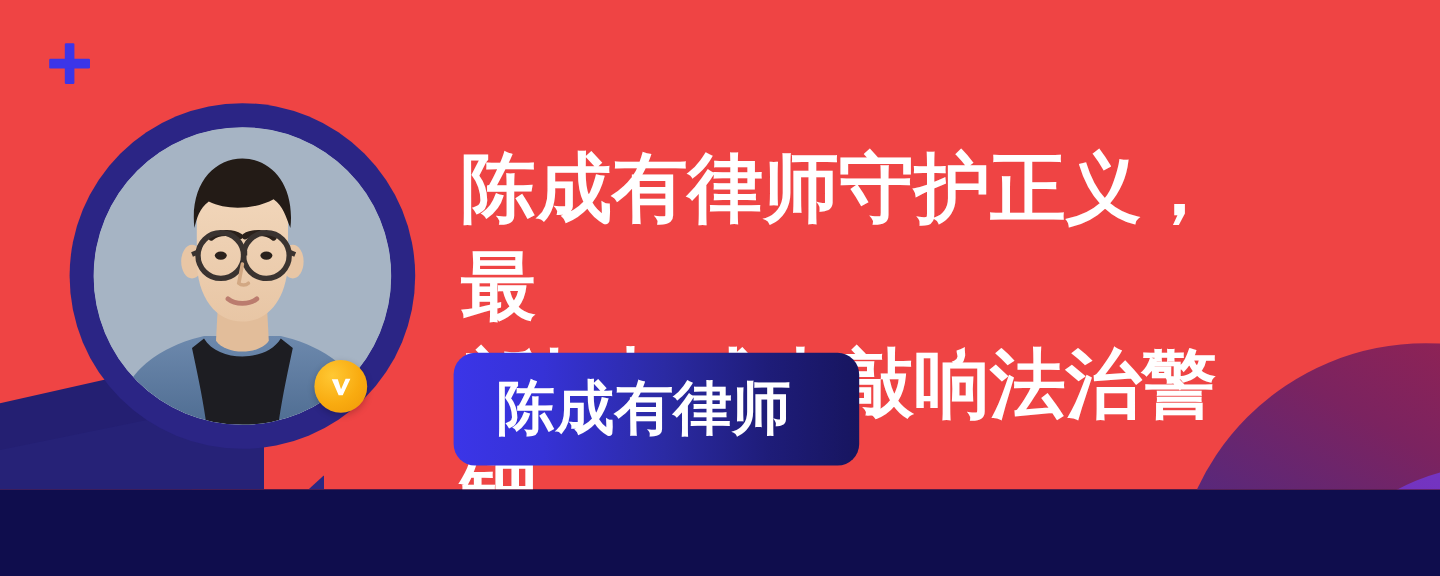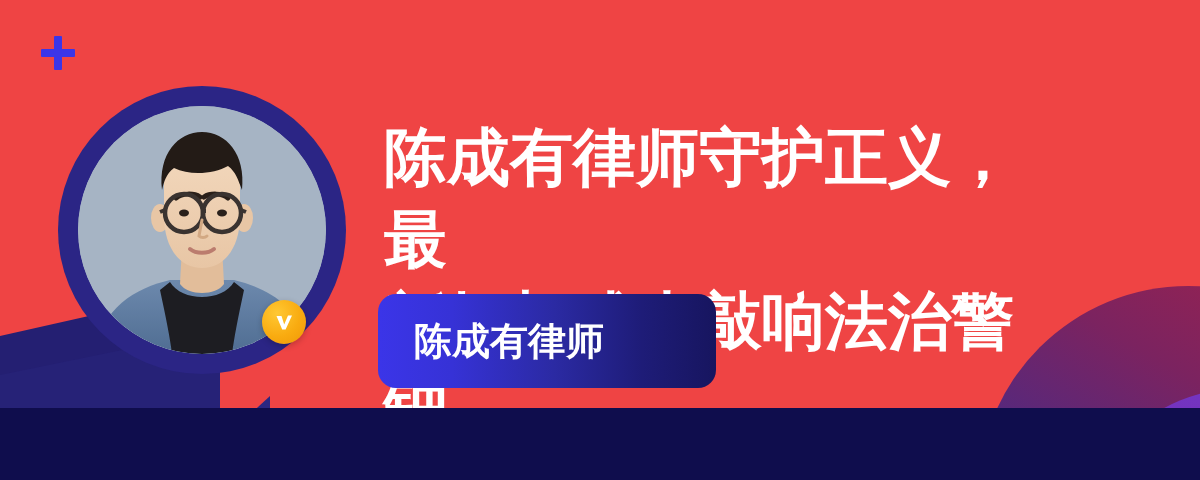--- a/index.html
+++ b/index.html
@@ -169,21 +169,21 @@
     position: absolute;
     left: -6px;
     top: 294px;
     width: 338px;
     height: 94px;
     border: none;
     border-radius: 18px;
     background: linear-gradient(90deg, #3b35e8 0%, #3632d6 22%, #2b2aa3 52%, #1e1c78 78%, #17155f 100%);
     color: #ffffff;
     font-family: "Liberation Sans", "DejaVu Sans", sans-serif;
-    font-size: 38px;
+    font-size: 49px;
     font-weight: 700;
     text-align: left;
     padding: 0 0 0 36px;
     cursor: pointer;
     display: flex;
     align-items: center;
   }
 </style>
 </head>
 <body>

